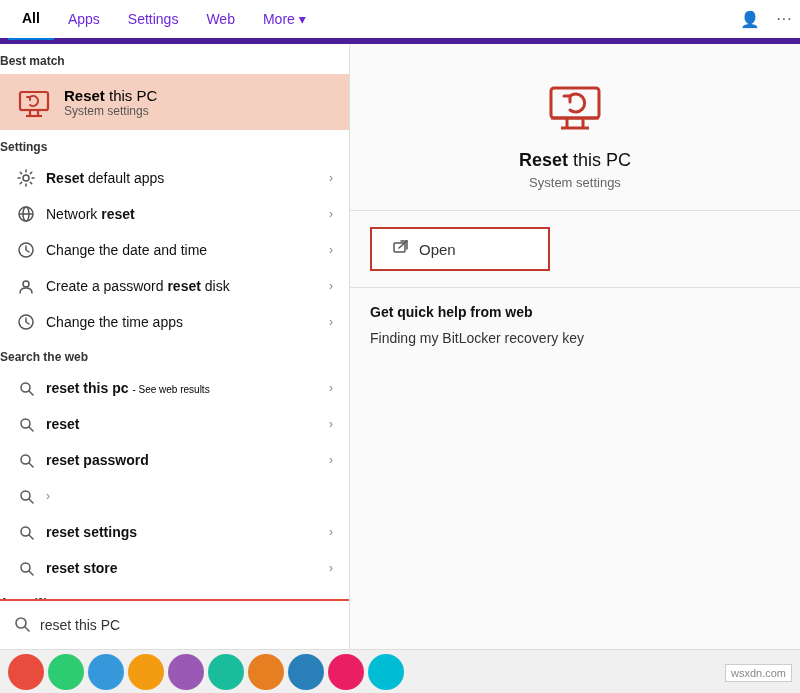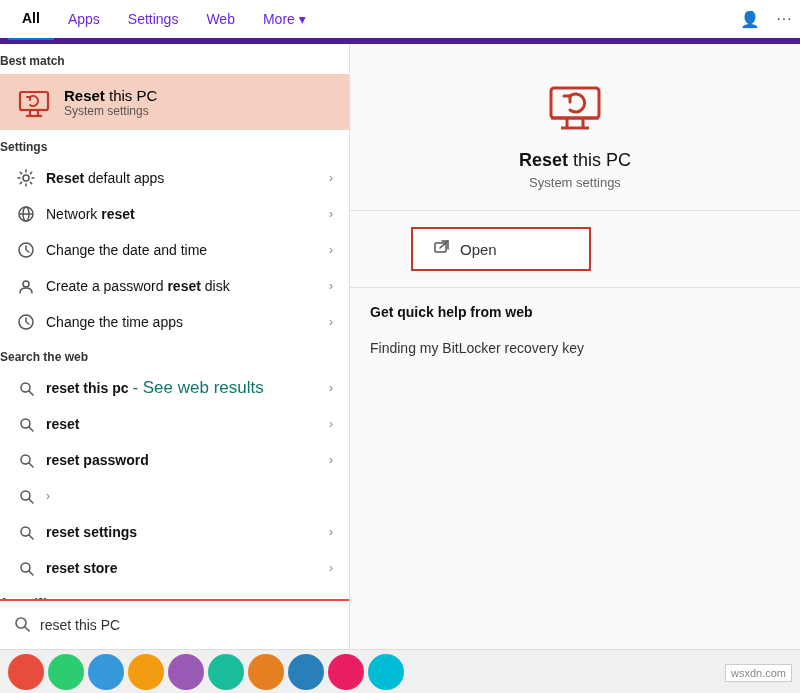--- a/index.html
+++ b/index.html
@@ -144,22 +144,22 @@
     }
     .list-item .item-text {
       flex: 1;
       font-size: 14px;
       color: #111;
     }
     .list-item .item-text strong {
       font-weight: 700;
     }
     .list-item .item-text .web-hint {
-      font-size: 17px;
-      color: #0f766e;
+      font-size: 10px;
+      color: #000000;
       font-weight: 400;
     }
     .list-item .chevron {
       color: #888;
       font-size: 12px;
     }
 
     
     .search-box {
       border-top: 2px solid #e74c3c;
@@ -232,39 +232,38 @@
       display: flex;
       align-items: center;
       gap: 10px;
       border: 2px solid #c0392b;
       padding: 10px 20px;
       cursor: pointer;
       background: #fff;
       font-size: 14px;
       color: #333;
       width: 180px;
-      margin-left: 41px;
     }
     .open-button .open-icon {
       color: #666;
       font-size: 15px;
     }
     .open-button .open-label {
       font-size: 15px;
     }
 
     
     .quick-help {
       padding: 16px 20px;
     }
     .quick-help-title {
       font-size: 14px;
       font-weight: 700;
       color: #111;
-      margin-bottom: 20px;
+      margin-bottom: 10px;
     }
     .quick-help-link {
       font-size: 14px;
       color: #333;
       margin-bottom: 8px;
       cursor: pointer;
       display: block;
     }
     .wsxdn-badge {
       font-size: 11px;

